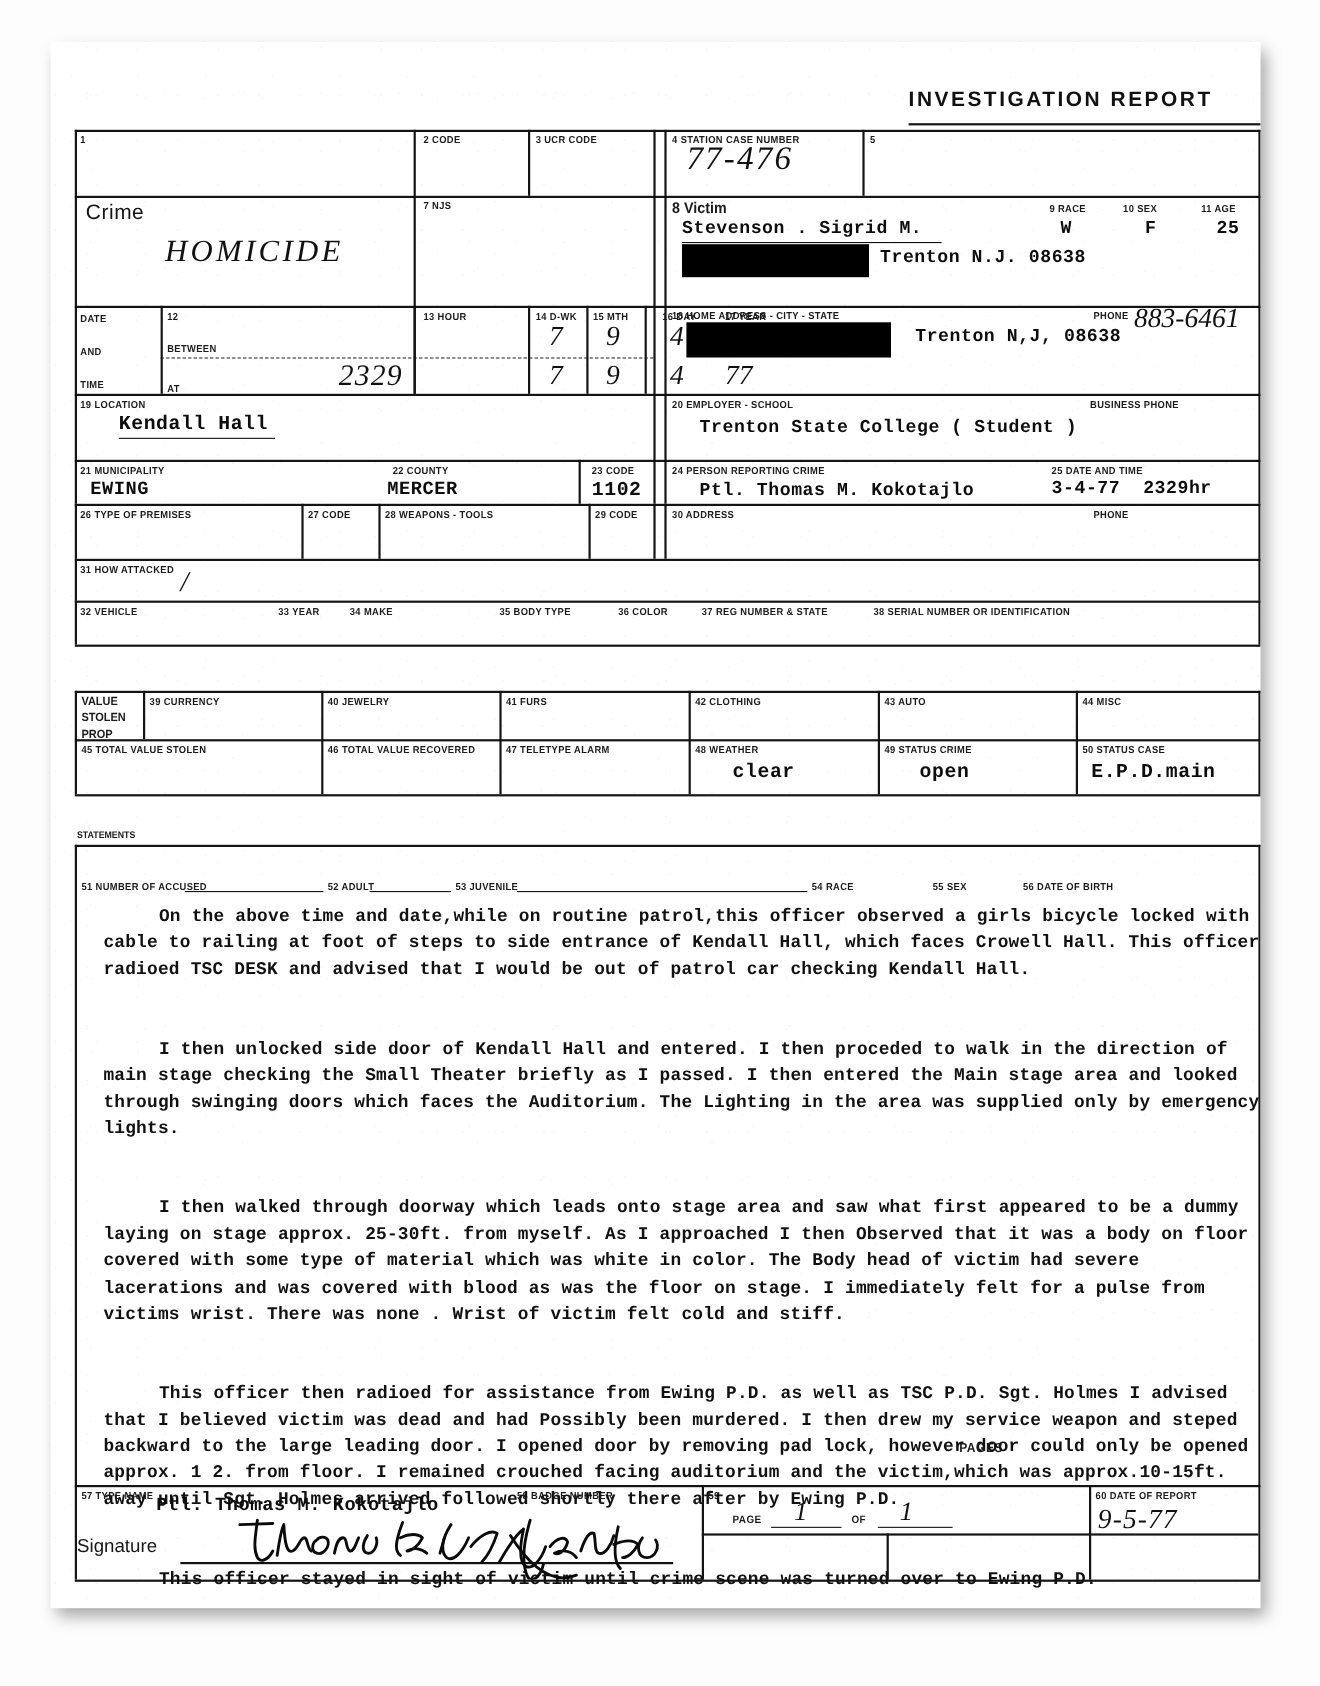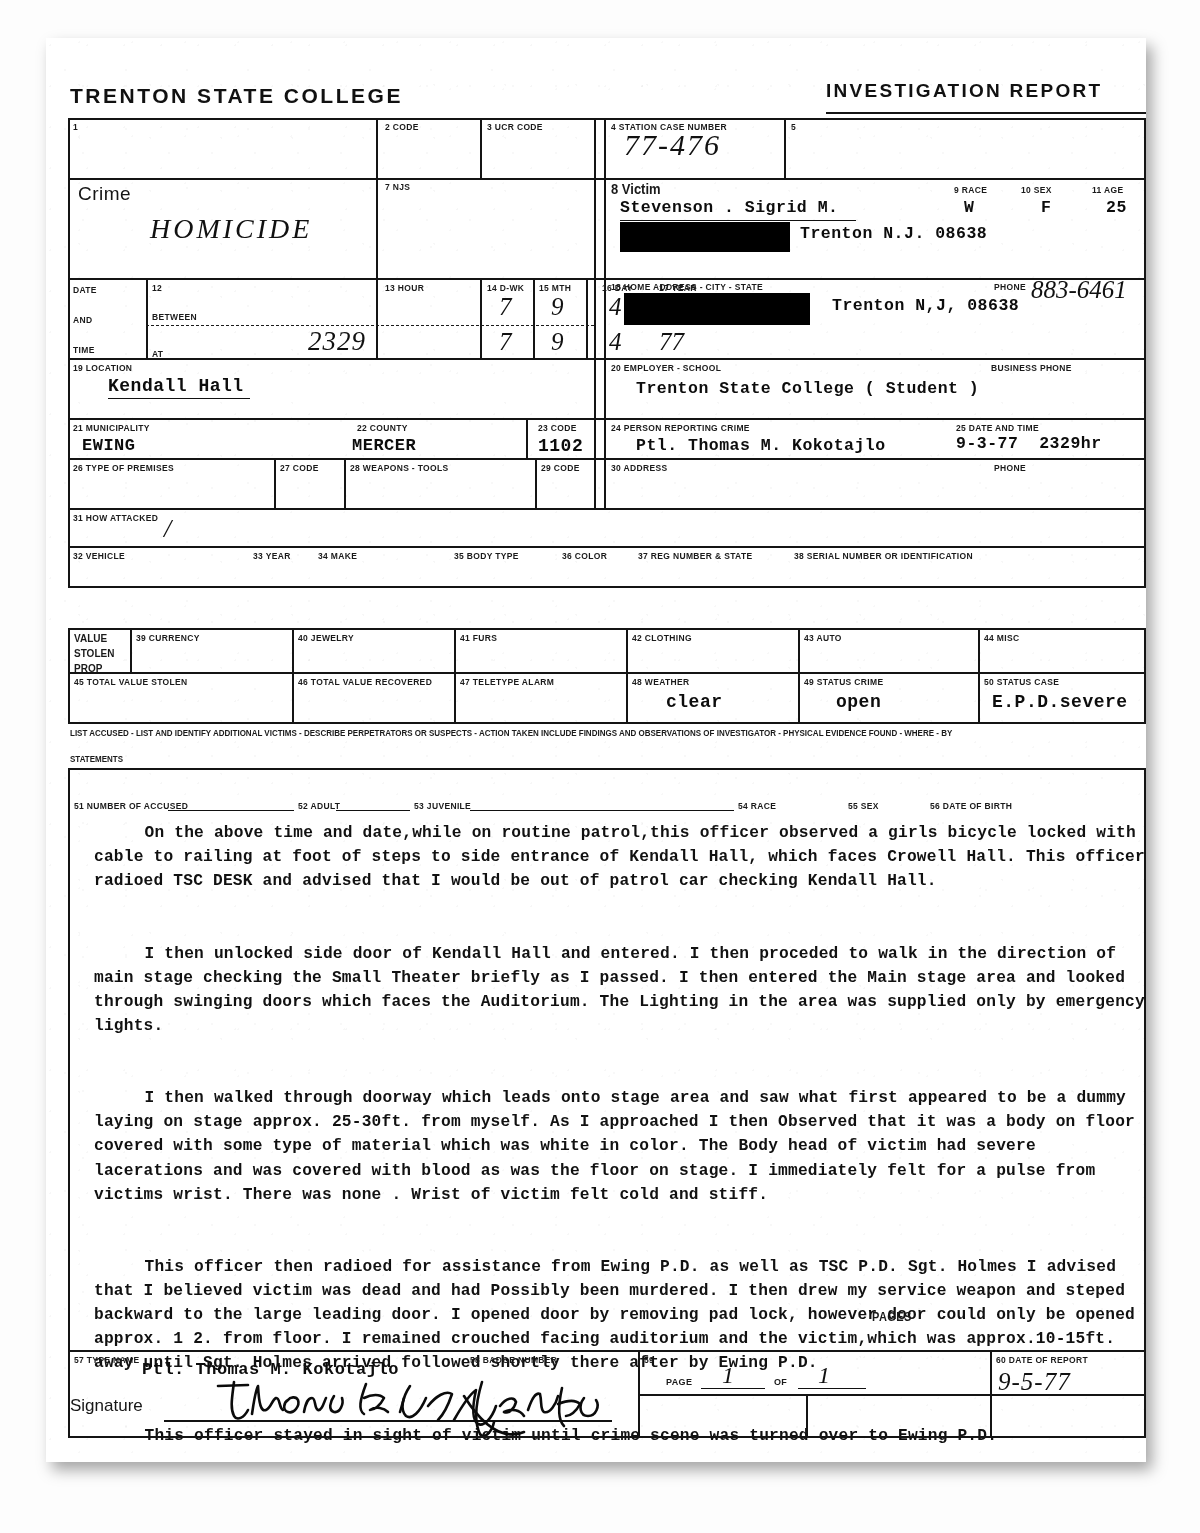--- a/index.html
+++ b/index.html
@@ -76,21 +76,20 @@
     position:absolute;left:168px;top:1338px;width:430px;height:60px;
     pointer-events:none;
   }
 </style>
 </head>
 <body>
 
 <div id="paper">
  <div id="sheet">
 
-  <div class="stencil" id="title-left">TRENTON STATE COLLEGE</div>
   <div class="stencil" id="title-right">INVESTIGATION REPORT</div>
   <div id="title-right-rule"></div>
 
   <div class="h" style="left:22px;top:80px;width:1078px;"></div>
   <div class="h" style="left:22px;top:140px;width:1078px;"></div>
   <div class="h" style="left:22px;top:240px;width:1078px;"></div>
   <div class="h" style="left:22px;top:320px;width:1078px;"></div>
   <div class="h" style="left:22px;top:380px;width:1078px;"></div>
 
   <div class="v" style="left:22px;top:80px;height:340px;"></div>
@@ -176,21 +175,21 @@
   <div class="lbl" style="left:27px;top:384px;">21 MUNICIPALITY</div>
   <div class="lbl" style="left:311px;top:384px;">22 COUNTY</div>
   <div class="lbl" style="left:492px;top:384px;">23 CODE</div>
   <div class="tw" style="left:36px;top:398px;font-size:17px;">EWING</div>
   <div class="tw" style="left:306px;top:398px;font-size:17px;">MERCER</div>
   <div class="tw" style="left:492px;top:398px;font-size:18px;">1102</div>
 
   <div class="lbl" style="left:565px;top:384px;">24 PERSON REPORTING CRIME</div>
   <div class="lbl" style="left:910px;top:384px;">25  DATE AND TIME</div>
   <div class="tw" style="left:590px;top:398px;">Ptl. Thomas M. Kokotajlo</div>
-  <div class="tw" style="left:910px;top:396px;">9-3-77  2329hr</div>
+  <div class="tw" style="left:910px;top:396px;">3-4-77  2329hr</div>
 
   <div class="h" style="left:22px;top:470px;width:1078px;"></div>
   <div class="v" style="left:22px;top:420px;height:50px;"></div>
   <div class="v" style="left:228px;top:420px;height:50px;"></div>
   <div class="v" style="left:298px;top:420px;height:50px;"></div>
   <div class="v" style="left:489px;top:420px;height:50px;"></div>
   <div class="v" style="left:548px;top:420px;height:50px;"></div>
   <div class="v" style="left:558px;top:420px;height:50px;"></div>
   <div class="v" style="left:1098px;top:420px;height:50px;"></div>
   <div class="lbl" style="left:27px;top:424px;">26 TYPE OF PREMISES</div>
@@ -242,23 +241,22 @@
 
   <div class="lbl" style="left:28px;top:638px;">45 TOTAL VALUE STOLEN</div>
   <div class="lbl" style="left:252px;top:638px;">46 TOTAL VALUE RECOVERED</div>
   <div class="lbl" style="left:414px;top:638px;">47 TELETYPE ALARM</div>
   <div class="lbl" style="left:586px;top:638px;">48 WEATHER</div>
   <div class="lbl" style="left:758px;top:638px;">49 STATUS CRIME</div>
   <div class="lbl" style="left:938px;top:638px;">50 STATUS CASE</div>
 
   <div class="tw" style="left:620px;top:654px;font-size:18px;">clear</div>
   <div class="tw" style="left:790px;top:654px;font-size:18px;">open</div>
-  <div class="tw" style="left:946px;top:654px;font-size:18px;">E.P.D.severe</div>
-
-  <div class="lbl" style="left:24px;top:690px;font-size:8px;letter-spacing:0;">LIST ACCUSED - LIST AND IDENTIFY ADDITIONAL VICTIMS - DESCRIBE PERPETRATORS OR SUSPECTS - ACTION TAKEN INCLUDE FINDINGS AND OBSERVATIONS OF INVESTIGATOR - PHYSICAL EVIDENCE FOUND - WHERE - BY</div>
+  <div class="tw" style="left:946px;top:654px;font-size:18px;">E.P.D.main</div>
+
   <div class="lbl" style="left:24px;top:716px;font-size:8px;letter-spacing:0;">STATEMENTS</div>
 
   <div class="h" style="left:22px;top:730px;width:1078px;"></div>
   <div class="v" style="left:22px;top:730px;height:582px;"></div>
   <div class="v" style="left:1098px;top:730px;height:582px;"></div>
   <div class="lbl" style="left:28px;top:762px;">51 NUMBER OF ACCUSED</div>
   <div class="lbl" style="left:252px;top:762px;">52 ADULT</div>
   <div class="lbl" style="left:368px;top:762px;">53 JUVENILE</div>
   <div class="lbl" style="left:692px;top:762px;">54 RACE</div>
   <div class="lbl" style="left:802px;top:762px;">55 SEX</div>

